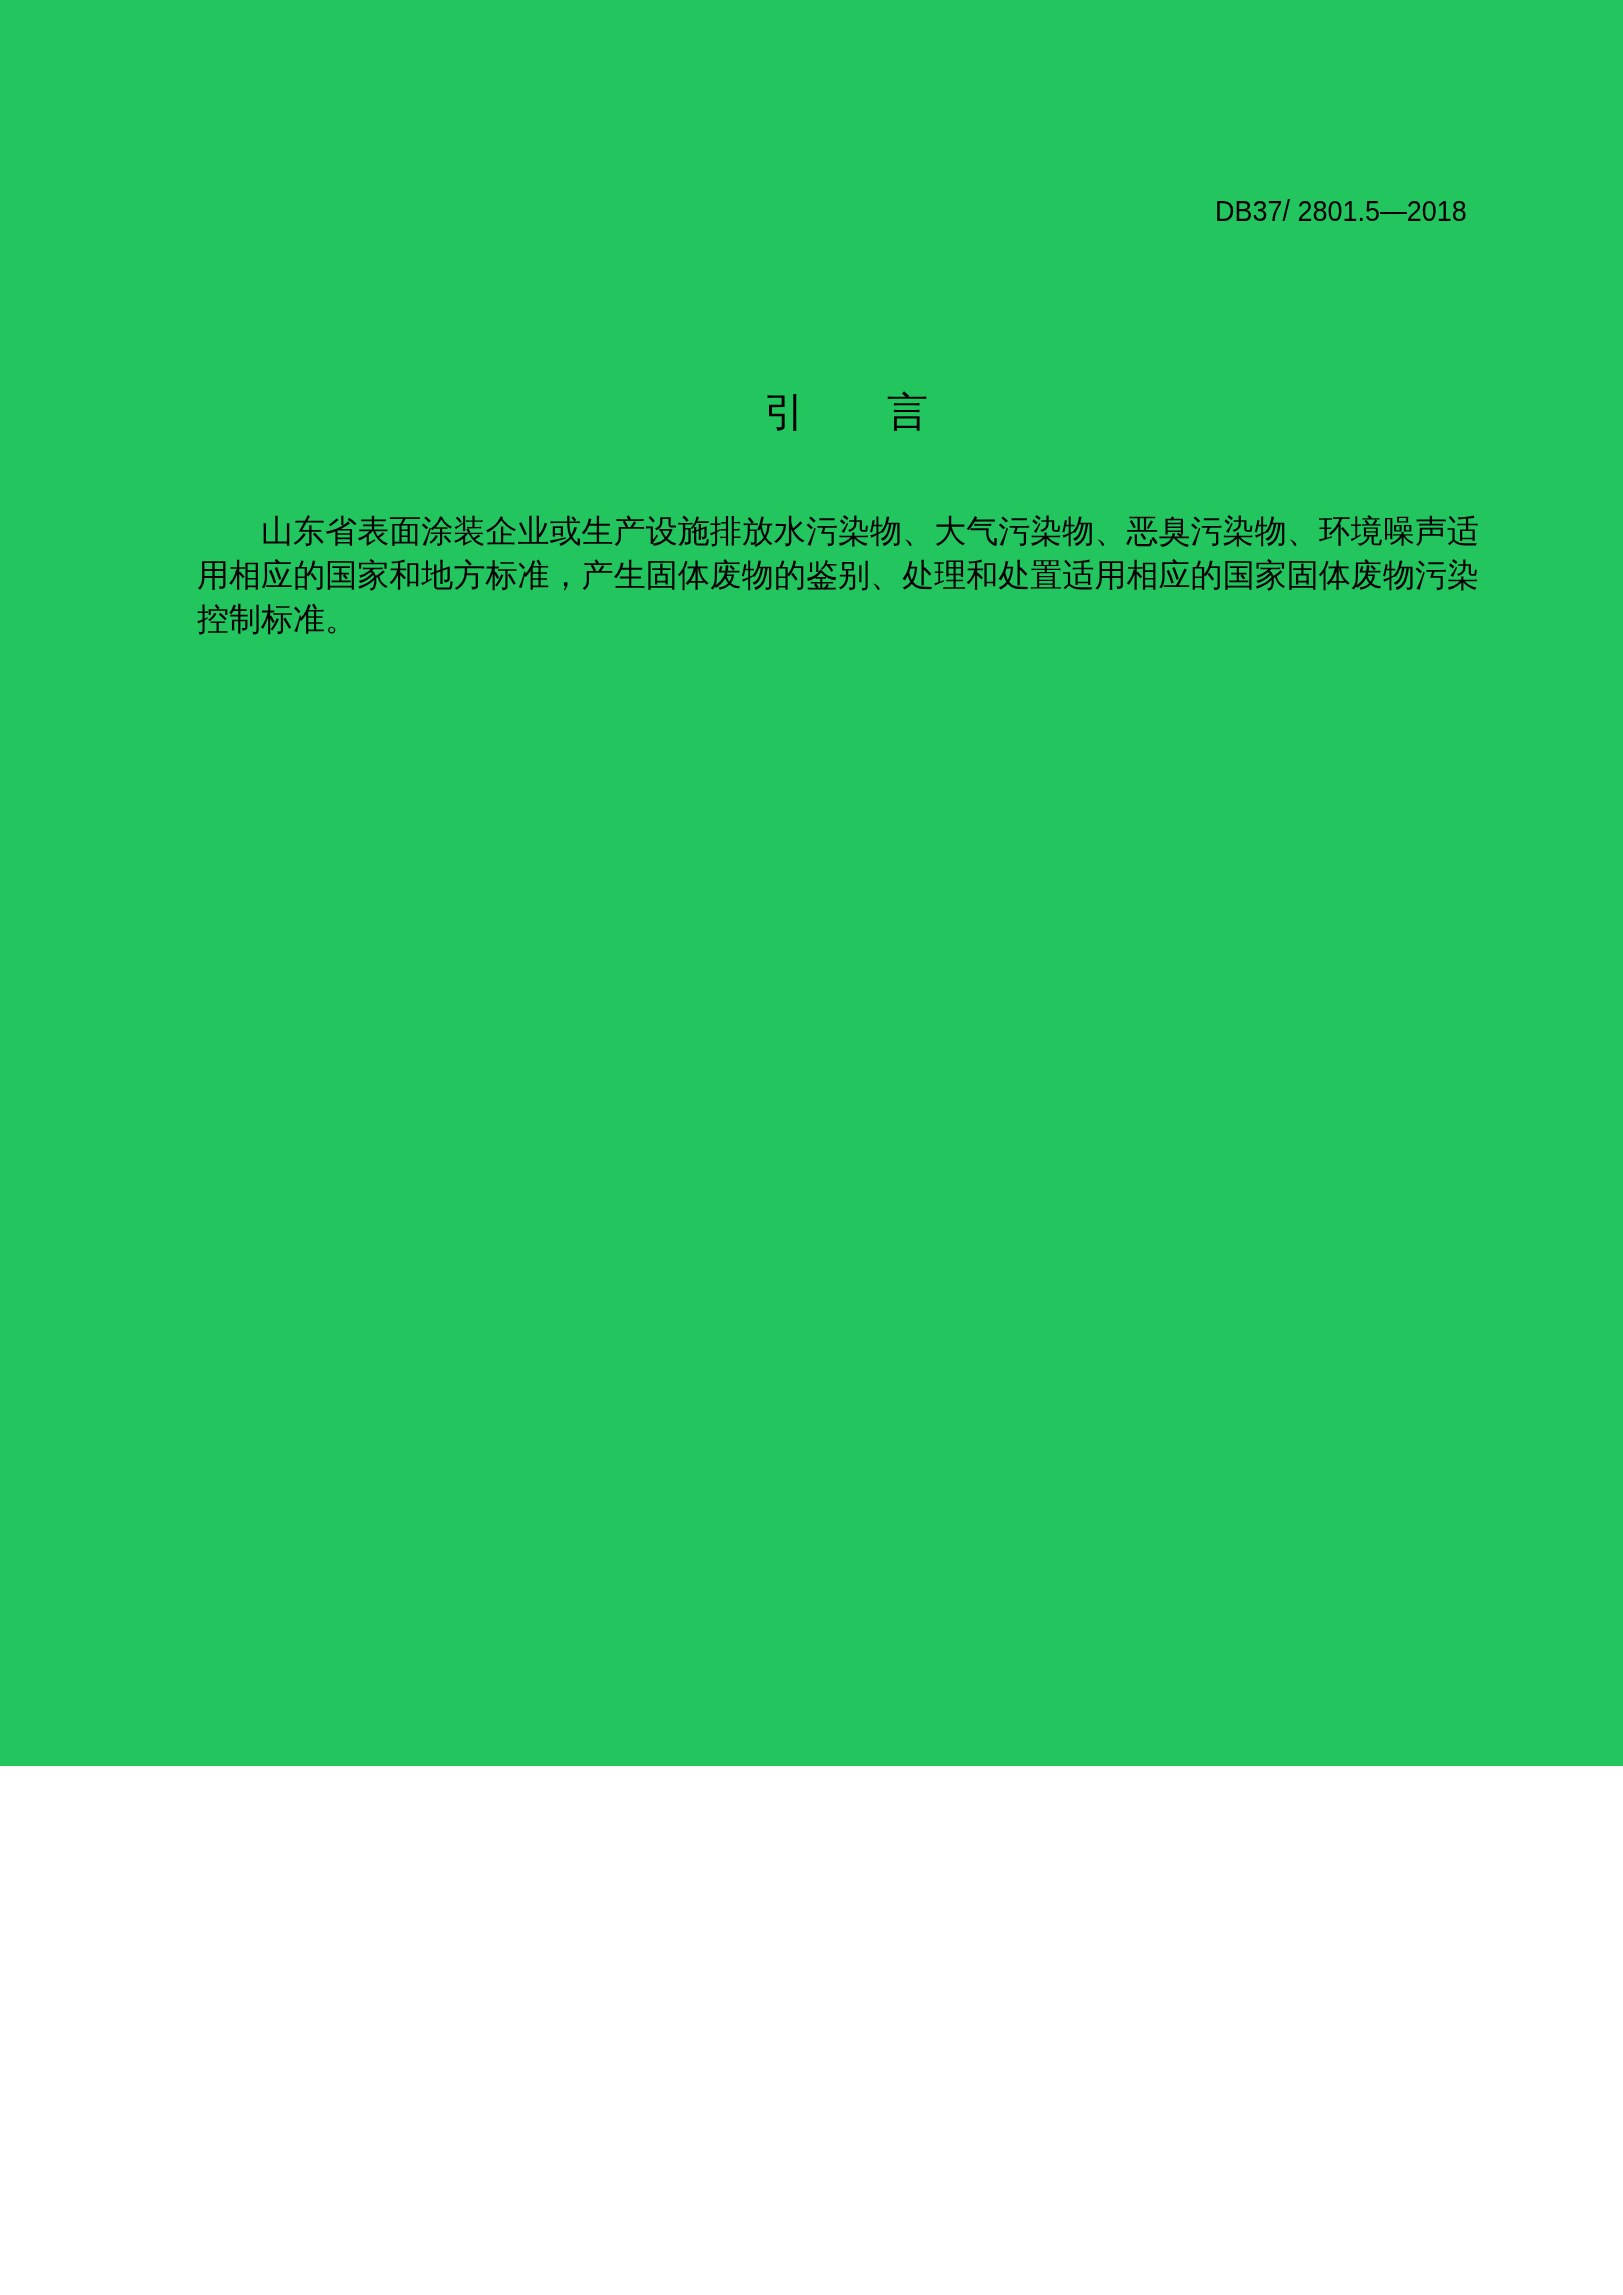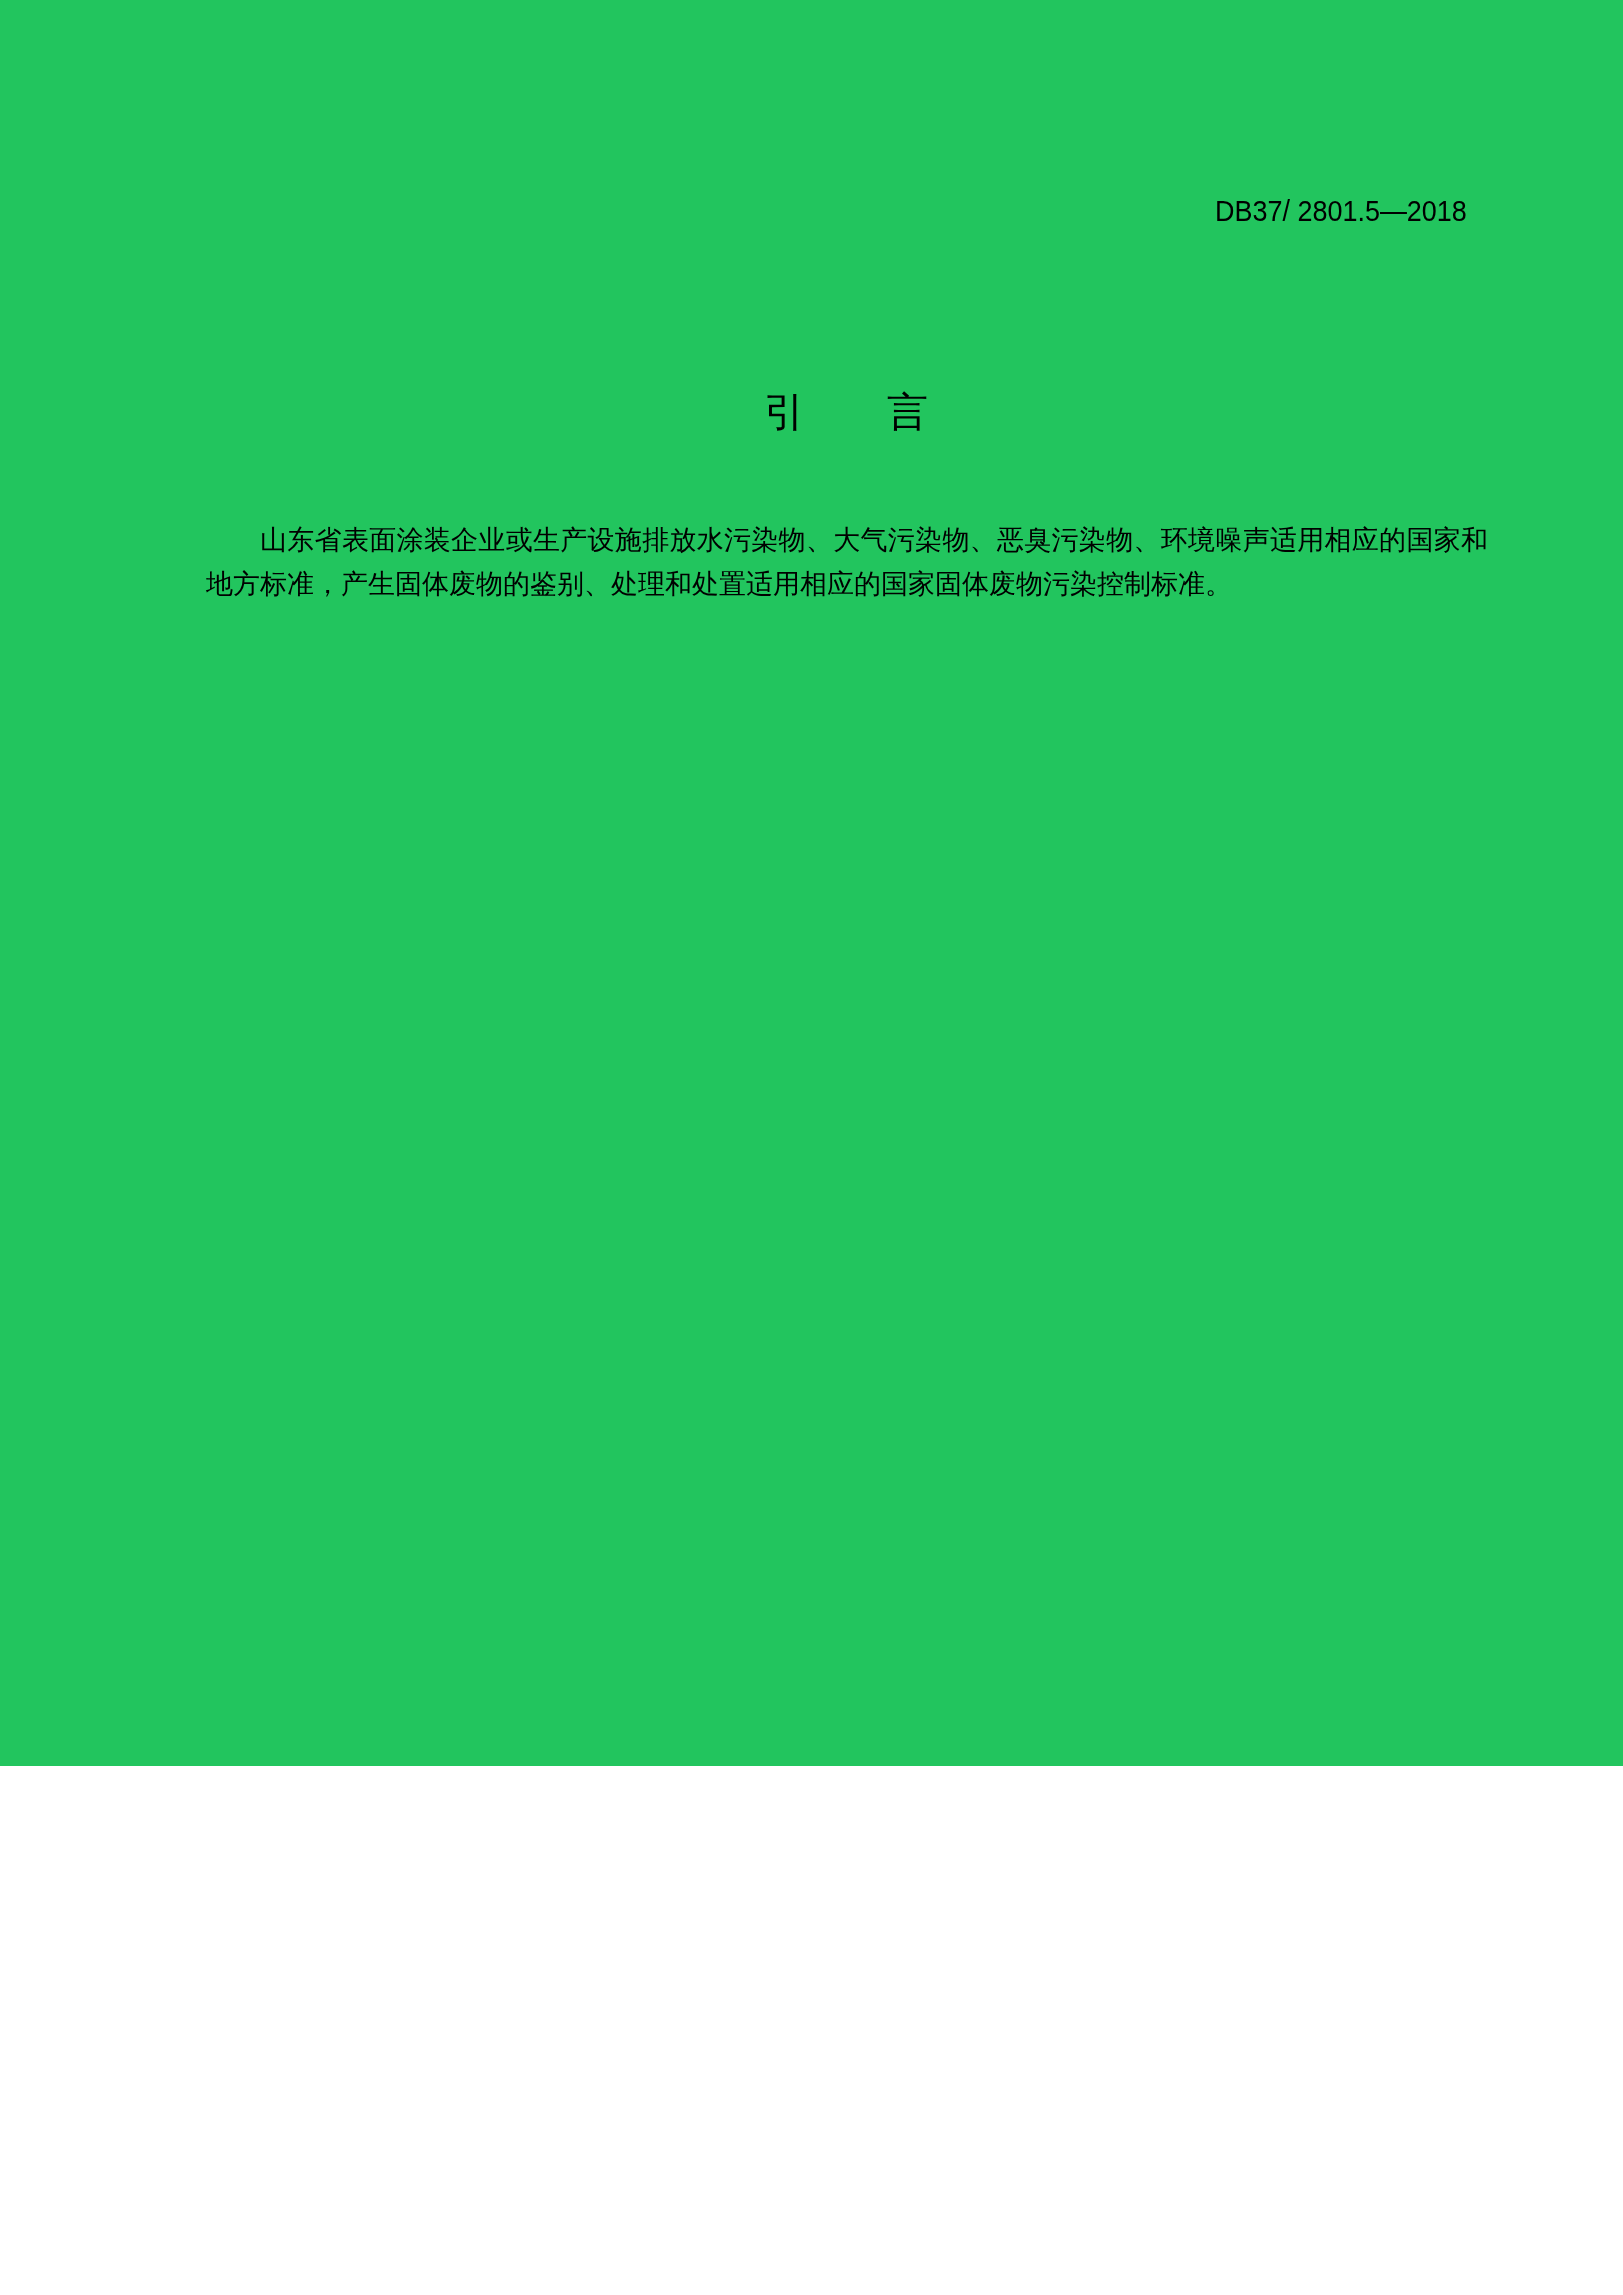--- a/index.html
+++ b/index.html
@@ -38,23 +38,23 @@
     font-weight: 500;
     font-size: 41px;
     line-height: 47px;
     white-space: pre;
   }
   .intro-paragraph {
     position: absolute;
     top: 505px;
     left: 193px;
     width: 1282px;
-    margin: 13px;
+    margin: 4px;
     font-family: "Liberation Serif", "DejaVu Serif", serif;
-    font-size: 27px;
+    font-size: 32px;
     line-height: 44px;
     text-align: justify;
     text-indent: 2em;
     word-break: break-all;
   }
   .page-number {
     position: absolute;
     top: 2110px;
     left: 1415px;
     font-family: "Liberation Serif", "DejaVu Serif", serif;

